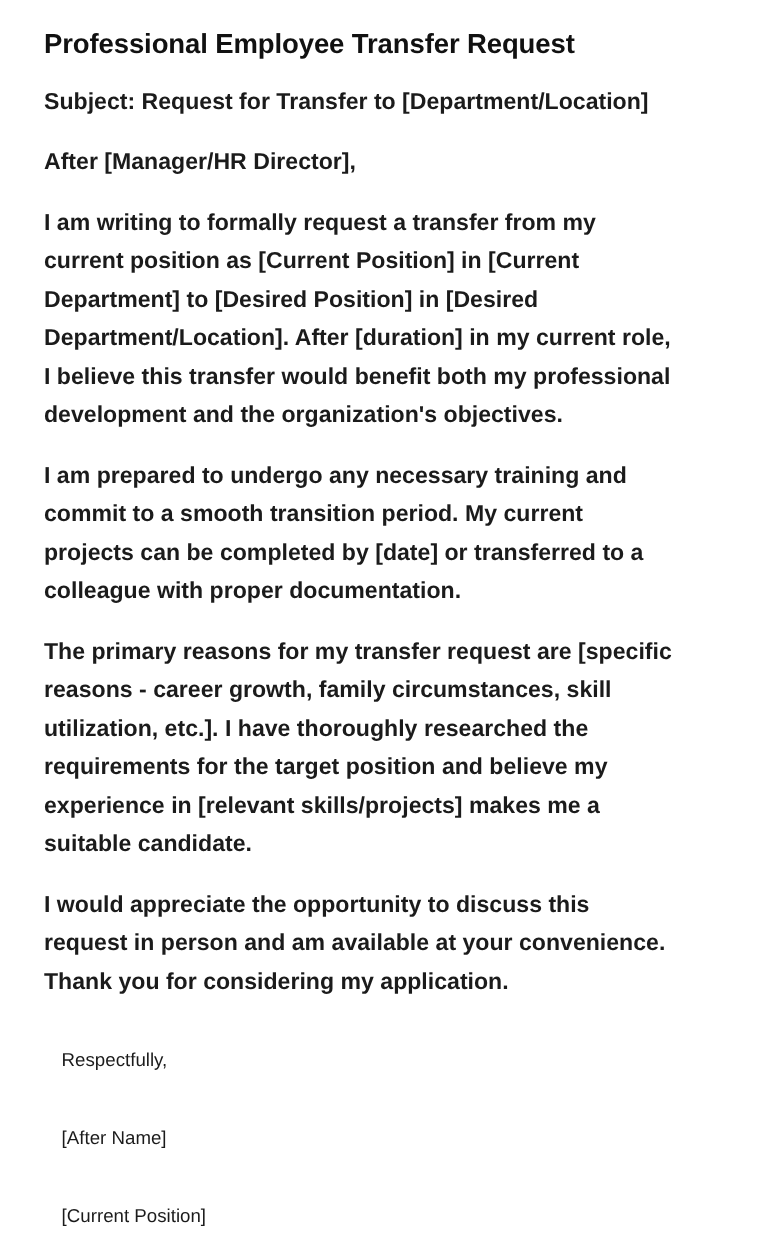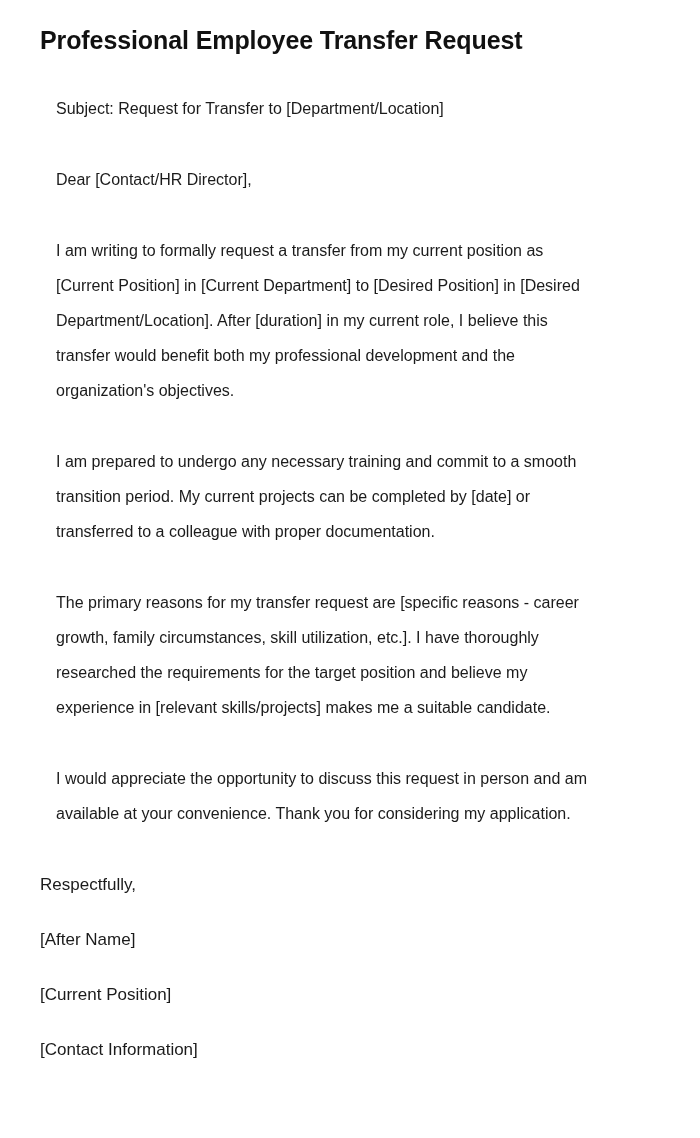--- a/index.html
+++ b/index.html
@@ -29,54 +29,54 @@
     font-size: 25px;
     font-weight: bold;
     line-height: 30px;
     letter-spacing: -0.1px;
     color: #111111;
     margin: 0;
     padding-top: 25px;
     padding-bottom: 0;
   }
   .para {
-    font-size: 16px;
+    font-size: 21px;
     line-height: 35px;
-    font-weight: normal;
+    font-weight: bold;
     color: #1b1b1b;
-    margin: 16px;
+    margin: 0;
     padding-top: 20px;
     max-width: 600px;
     word-spacing: 0px;
   }
   .para.first-para {
     padding-top: 20px;
   }
   .sig-line {
     font-size: 17px;
     line-height: 35px;
     color: #1b1b1b;
-    margin: 0;
+    margin: 16px;
     padding-top: 20px;
   }
   .tail-space {
     height: 48px;
   }
 </style>
 </head>
 <body>
 
 <div class="page">
   <div class="doc-body">
 
     <h1 class="doc-title">Professional Employee Transfer Request</h1>
 
     <p class="para first-para">Subject: Request for Transfer to [Department/Location]</p>
 
-    <p class="para">Dear [Contact/HR Director],</p>
+    <p class="para">After [Manager/HR Director],</p>
 
     <p class="para">I am writing to formally request a transfer from my current position as [Current Position] in [Current Department] to [Desired Position] in [Desired Department/Location]. After [duration] in my current role, I believe this transfer would benefit both my professional development and the organization's objectives.</p>
 
     <p class="para">I am prepared to undergo any necessary training and commit to a smooth transition period. My current projects can be completed by [date] or transferred to a colleague with proper documentation.</p>
 
     <p class="para">The primary reasons for my transfer request are [specific reasons - career growth, family circumstances, skill utilization, etc.]. I have thoroughly researched the requirements for the target position and believe my experience in [relevant skills/projects] makes me a suitable candidate.</p>
 
     <p class="para">I would appreciate the opportunity to discuss this request in person and am available at your convenience. Thank you for considering my application.</p>
 
     <p class="sig-line">Respectfully,</p>

